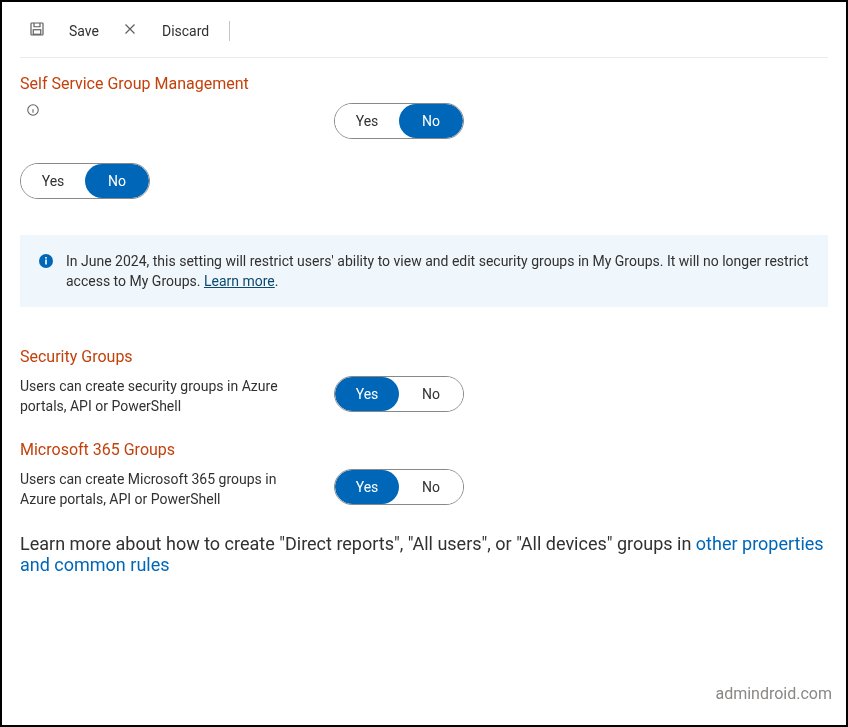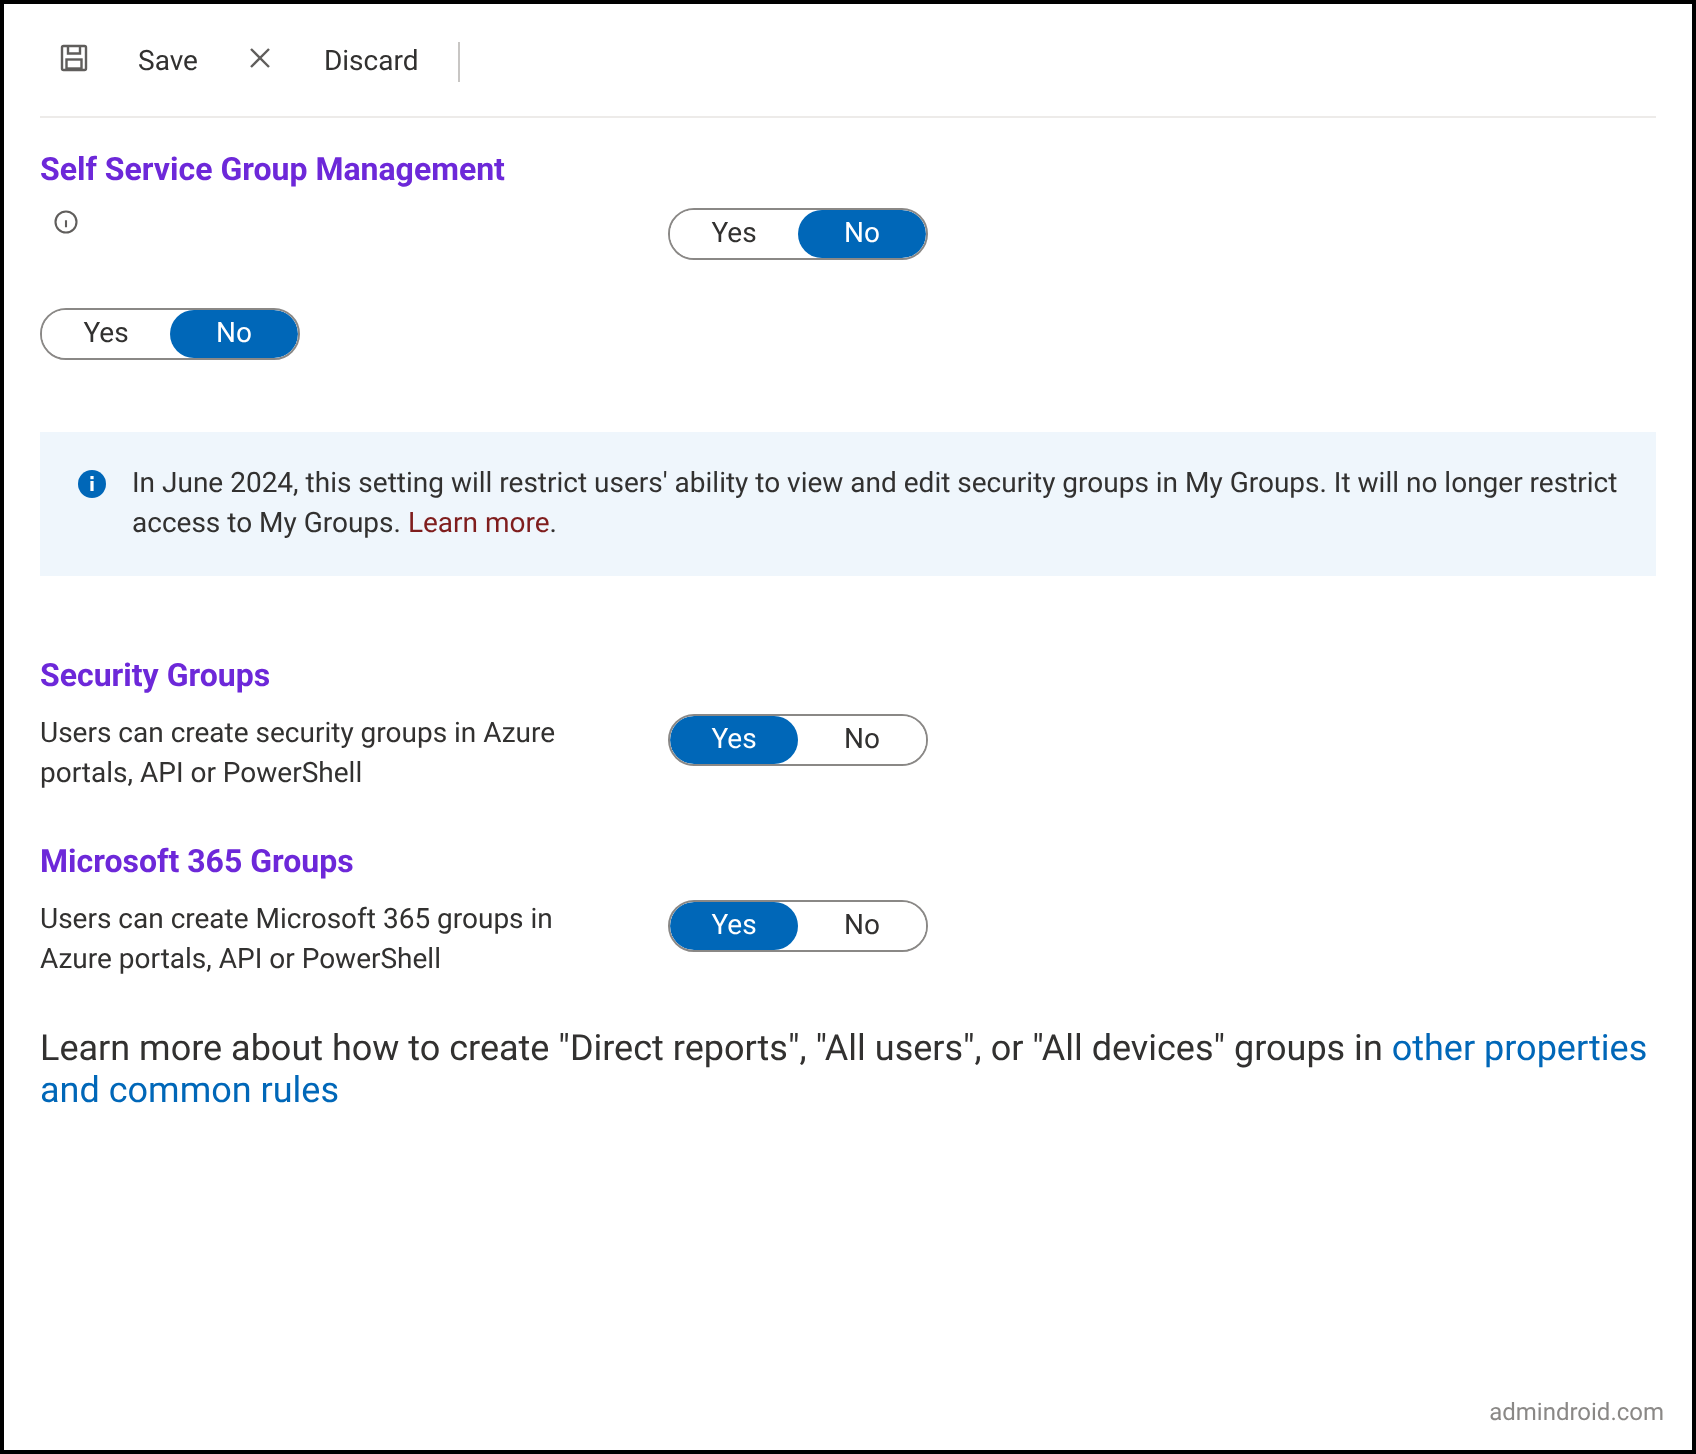--- a/index.html
+++ b/index.html
@@ -39,22 +39,22 @@
     width: 1px;
     height: 20px;
     background: #c8c6c4;
     margin: 0 6px;
   }
   .tb-btn svg { width: 18px; height: 18px; }
   .tb-btn .lbl { line-height: 18px; }
 
   .section-title {
     font-size: 16px;
-    font-weight: 700;
-    color: #6d28d9;
+    font-weight: 400;
+    color: #c2410c;
     margin: 14px 0 10px 0;
   }
   .row {
     display: flex;
     align-items: flex-start;
     gap: 24px;
     margin-bottom: 24px;
   }
   .row .desc {
     width: 290px;
@@ -74,21 +74,21 @@
     align-items: center;
     justify-content: center;
   }
   .info-icon svg { width:14px; height:14px; }
 
   .toggle {
     display: inline-flex;
     border: 1px solid #8a8886;
     border-radius: 18px;
     overflow: hidden;
-    height: 26px;
+    height: 36px;
     width: 130px;
     user-select: none;
     font-size: 14px;
   }
   .toggle .opt {
     flex: 1 1 50%;
     display: flex;
     align-items: center;
     justify-content: center;
     cursor: pointer;
@@ -114,36 +114,37 @@
     line-height: 20px;
     color: #323130;
   }
   .notice .icon {
     width: 16px; height:16px; flex: 0 0 16px;
     margin-top: 2px;
   }
   .notice .icon svg { width:16px; height:16px; }
 
   .link {
-    color: #7f1d1d;
+    color: #0c4a6e;
+    text-decoration: underline;
     cursor: pointer;
   }
   .link-plain {
     color: #0067b8;
     cursor: pointer;
   }
   .dir-text {
     font-size: 18px;
     color: #323130;
   }
   .watermark {
     position: absolute;
     right: 14px;
-    bottom: 12px;
-    font-size: 12px;
+    bottom: 22px;
+    font-size: 16px;
     color: #8a8886;
   }
 </style>
 </head>
 <body>
 
 <div class="page">
 
   <div class="toolbar">
     <div class="tb-btn">

